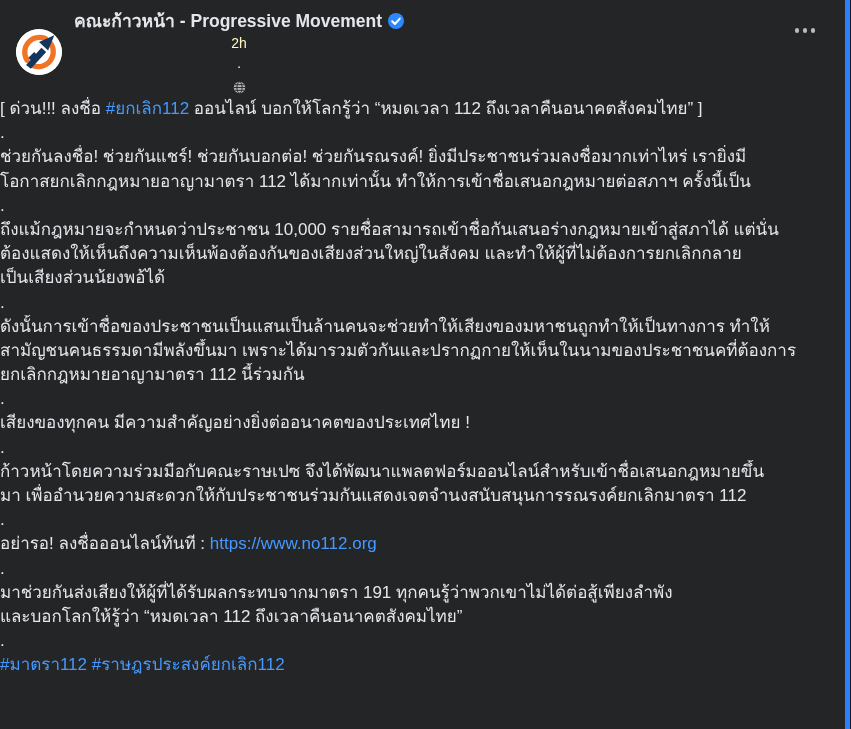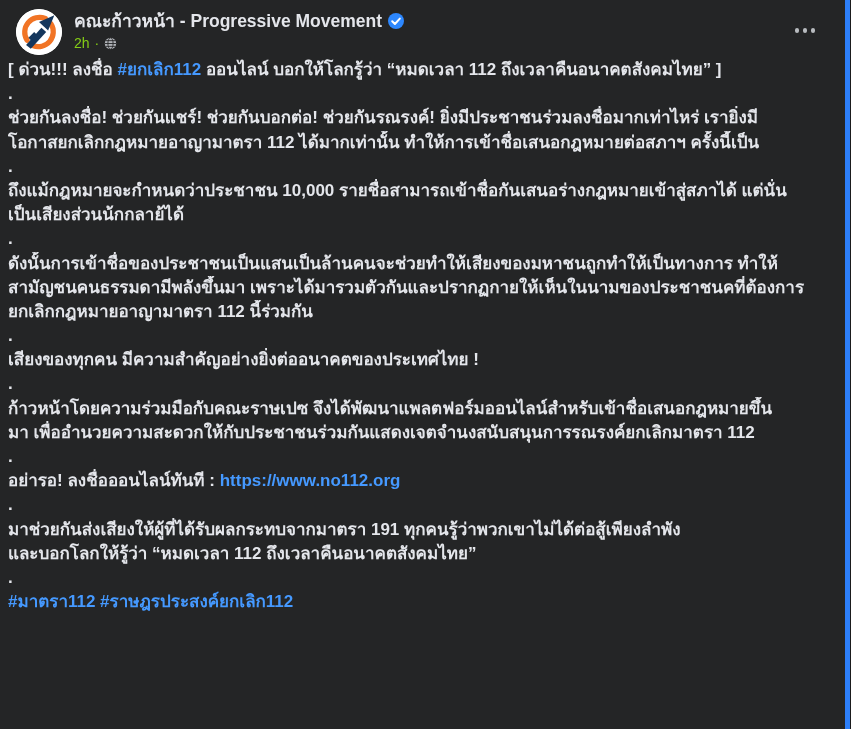--- a/index.html
+++ b/index.html
@@ -6,47 +6,47 @@
   html,body { width:851px; height:729px; overflow:hidden; }
   body {
     background:#242526;
     font-family:"Liberation Sans","DejaVu Sans",sans-serif;
     color:#e4e6eb;
     position:relative;
   }
   .card { width:100%; height:100%; position:relative; }
 
   
-  .header { display:flex; align-items:flex-start; padding:9px 16px 0 16px; position:relative; }
+  .header { display:flex; align-items:center; padding:9px 16px 0 16px; position:relative; }
   .avatar {
     width:46px; height:46px; border-radius:50%; overflow:hidden; flex:0 0 46px;
     cursor:pointer; background:#fff;
   }
   .avatar svg { display:block; width:46px; height:46px; }
   .header-text { margin-left:12px; padding-top:1px; }
   .name-row { display:flex; align-items:center; gap:6px; }
   .page-name {
     font-size:17.5px; font-weight:700; color:#e4e6eb; cursor:pointer; line-height:22px;
   }
   .verified { display:inline-flex; width:16px; height:16px; }
   .meta-row {
     display:flex; align-items:center; gap:5px;
-    color:#84cc16; font-size:14px; line-height:18px; margin-top:2px;
+    color:#fef9c3; font-size:14px; line-height:18px; margin-top:2px;flex-direction:column;
   }
   .meta-row .ts { cursor:pointer; }
   .globe { display:inline-flex; width:13px; height:13px; margin-top:1px; }
   .more {
     position:absolute; right:32px; top:20px;
     display:flex; gap:3.5px; align-items:center;
     padding:8px 4px; border-radius:6px; cursor:pointer;
   }
   .more i { width:4.5px; height:4.5px; border-radius:50%; background:#b8bbbf; display:block; }
 
   
-  .post { padding:0 8px; margin-top:3px;font-weight:bold; }
+  .post { padding:0 0; margin-top:3px; }
   .post-line {
     height:24.2px; line-height:24.2px; font-size:17px;
     white-space:nowrap; overflow:hidden; color:#e4e6eb;
   }
   .post-line a.link { color:#4599ff; text-decoration:none; cursor:pointer; }
 
   
   .edge {
     position:absolute; top:0; right:1px; width:5px; height:100%;
     background:#2d7ff9;
@@ -110,21 +110,22 @@
     </div>
   </div>
 
   <div class="post" id="post-text">
       <div class="post-line"><span>[ ด่วน!!! ลงชื่อ </span><a class="link" href="#">#ยกเลิก112</a><span> ออนไลน์ บอกให้โลกรู้ว่า “หมดเวลา 112 ถึงเวลาคืนอนาคตสังคมไทย” ]</span></div>
       <div class="post-line"><span>.</span></div>
       <div class="post-line"><span>ช่วยกันลงชื่อ! ช่วยกันแชร์! ช่วยกันบอกต่อ! ช่วยกันรณรงค์! ยิ่งมีประชาชนร่วมลงชื่อมากเท่าไหร่ เรายิ่งมี</span></div>
       <div class="post-line"><span>โอกาสยกเลิกกฎหมายอาญามาตรา 112 ได้มากเท่านั้น ทำให้การเข้าชื่อเสนอกฎหมายต่อสภาฯ ครั้งนี้เป็น</span></div>
       <div class="post-line"><span>.</span></div>
       <div class="post-line"><span>ถึงแม้กฎหมายจะกำหนดว่าประชาชน 10,000 รายชื่อสามารถเข้าชื่อกันเสนอร่างกฎหมายเข้าสู่สภาได้ แต่นั่น</span></div>
-      <div class="post-line"><span>เป็นเสียงส่วนน้กกลาย้ได้</span></div>
+      <div class="post-line"><span>ต้องแสดงให้เห็นถึงความเห็นพ้องต้องกันของเสียงส่วนใหญ่ในสังคม และทำให้ผู้ที่ไม่ต้องการยกเลิกกลาย</span></div>
+      <div class="post-line"><span>เป็นเสียงส่วนน้ยงพอ้ได้</span></div>
       <div class="post-line"><span>.</span></div>
       <div class="post-line"><span>ดังนั้นการเข้าชื่อของประชาชนเป็นแสนเป็นล้านคนจะช่วยทำให้เสียงของมหาชนถูกทำให้เป็นทางการ ทำให้</span></div>
       <div class="post-line"><span>สามัญชนคนธรรมดามีพลังขึ้นมา เพราะได้มารวมตัวกันและปรากฏกายให้เห็นในนามของประชาชนคที่ต้องการ</span></div>
       <div class="post-line"><span>ยกเลิกกฎหมายอาญามาตรา 112 นี้ร่วมกัน</span></div>
       <div class="post-line"><span>.</span></div>
       <div class="post-line"><span>เสียงของทุกคน มีความสำคัญอย่างยิ่งต่ออนาคตของประเทศไทย !</span></div>
       <div class="post-line"><span>.</span></div>
       <div class="post-line"><span>ก้าวหน้าโดยความร่วมมือกับคณะราษเปซ จึงได้พัฒนาแพลตฟอร์มออนไลน์สำหรับเข้าชื่อเสนอกฎหมายขึ้น</span></div>
       <div class="post-line"><span>มา เพื่ออำนวยความสะดวกให้กับประชาชนร่วมกันแสดงเจตจำนงสนับสนุนการรณรงค์ยกเลิกมาตรา 112</span></div>
       <div class="post-line"><span>.</span></div>

